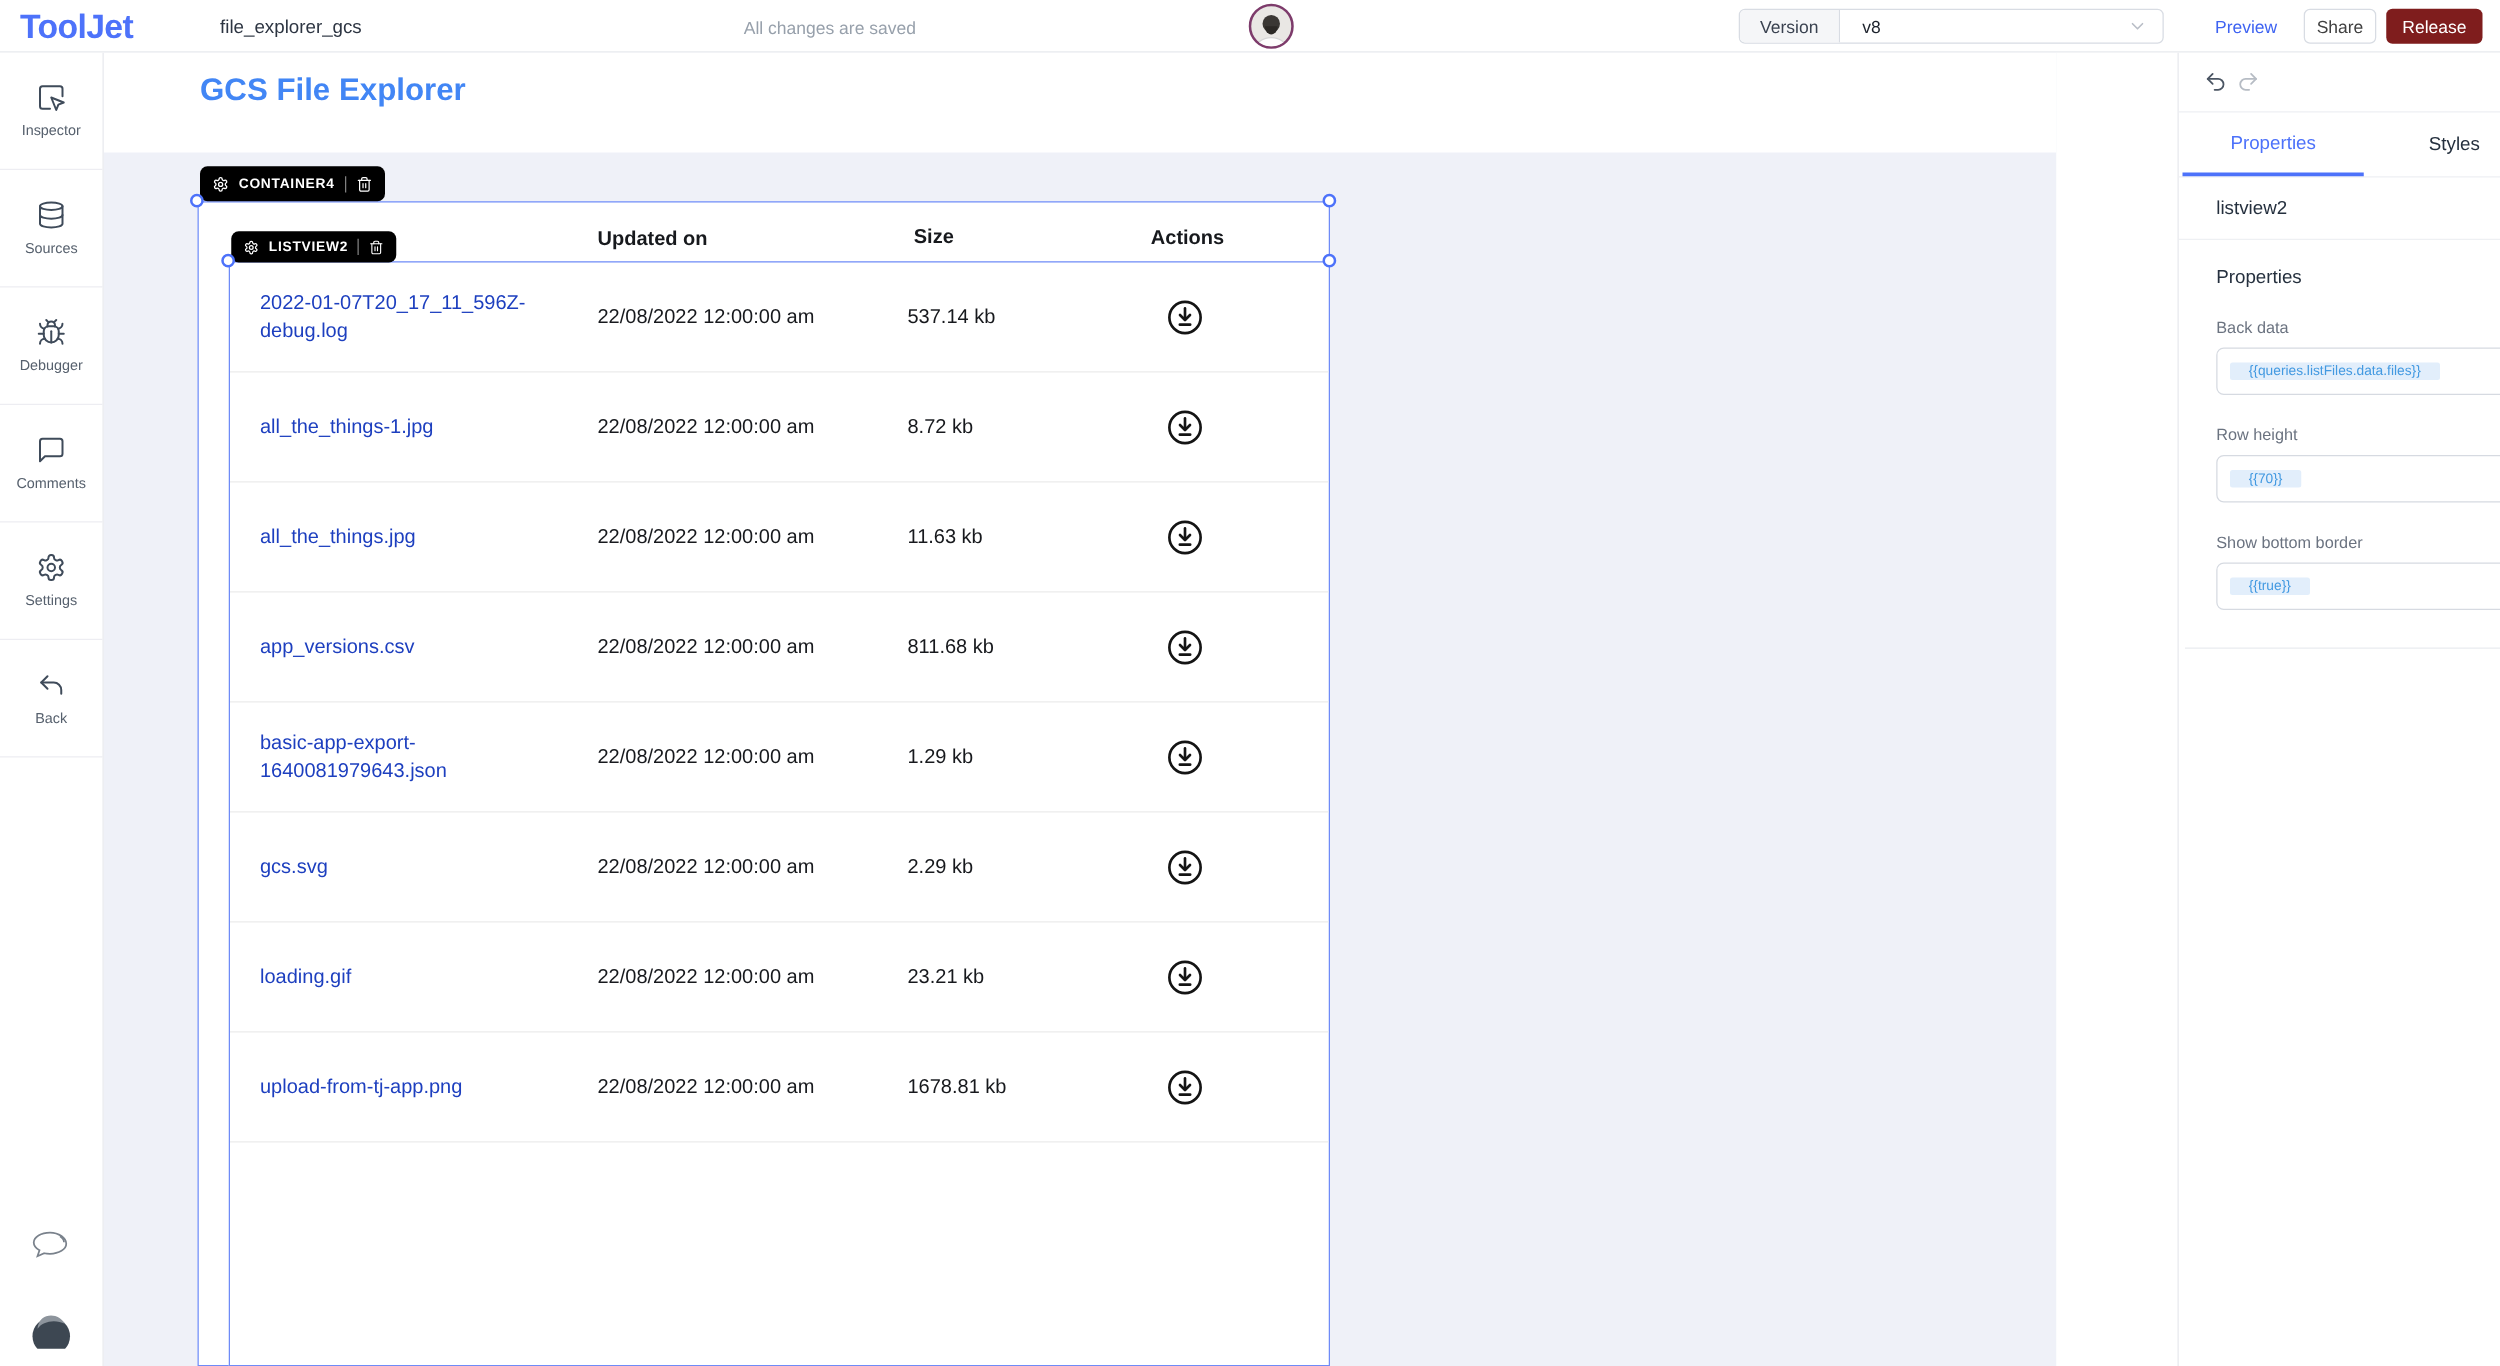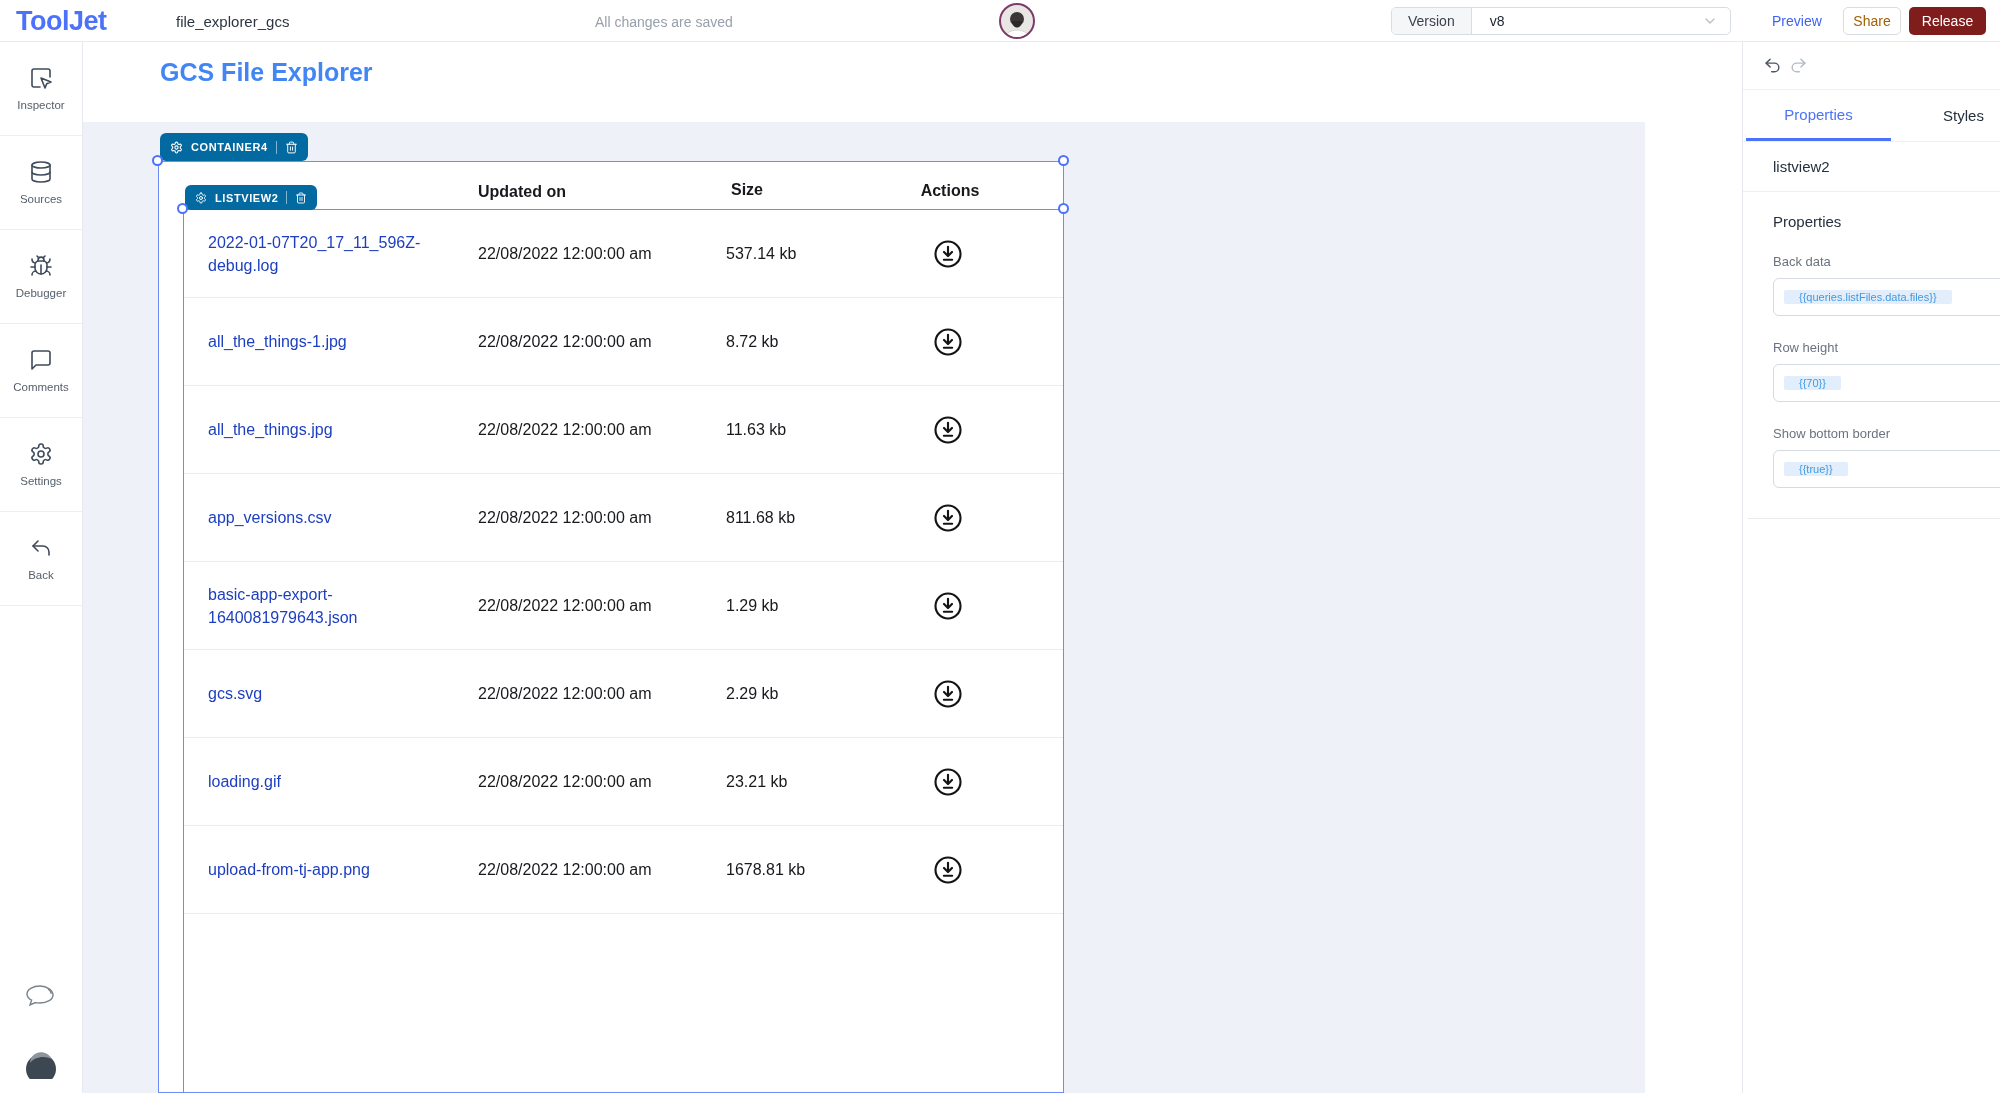--- a/index.html
+++ b/index.html
@@ -12,39 +12,39 @@
   .logo { position:absolute; left:16px; top:6px; font-size:27px; font-weight:800; color:#4d72fa; letter-spacing:-0.5px; }
   .app-name { position:absolute; left:176px; top:13px; font-size:15px; color:#2d3542; }
   .save-status { position:absolute; left:595px; top:14px; font-size:14px; color:#97a0ab; }
   .avatar { position:absolute; left:999px; top:3px; width:36px; height:36px; border-radius:50%; border:2px solid #7d3b6b; background:#e9e7e4; overflow:hidden; }
   .avatar svg { display:block; margin:3px auto 0; }
   .version-box { position:absolute; left:1391px; top:7px; width:340px; height:28px; border:1px solid #d8dce3; border-radius:5px; display:flex; align-items:center; background:#fff; }
   .version-label { height:100%; display:flex; align-items:center; padding:0 16px; background:#f5f6f8; border-right:1px solid #d8dce3; border-radius:4px 0 0 4px; font-size:14px; color:#3a4250; }
   .version-value { padding-left:18px; font-size:14px; color:#1c222c; flex:1; }
   .version-chevron { margin-right:12px; color:#b9bec7; display:flex; }
   .preview-link { position:absolute; left:1772px; top:13px; font-size:14px; color:#3e63f2; }
-  .share-btn { position:absolute; left:1843px; top:7px; width:58px; height:28px; border:1px solid #d8dce3; border-radius:5px; background:#fff; color:#a16207; font-size:14px; display:flex; align-items:center; justify-content:center; }
+  .share-btn { position:absolute; left:1843px; top:7px; width:58px; height:28px; border:1px solid #d8dce3; border-radius:5px; background:#fff; color:#404040; font-size:14px; display:flex; align-items:center; justify-content:center; }
   .release-btn { position:absolute; left:1909px; top:7px; width:77px; height:28px; border-radius:5px; background:#7f1d1d; color:#fff; font-size:14px; display:flex; align-items:center; justify-content:center; }
 
   
   .sidebar { position:absolute; left:0; top:42px; width:83px; height:1051px; background:#fff; border-right:1px solid #e7e9ee; z-index:20; }
   .side-item { height:94px; display:flex; flex-direction:column; align-items:center; justify-content:center; gap:9px; border-bottom:1px solid #ededf2; cursor:pointer; }
   .side-item:last-of-type { border-bottom:none; height:76px; }
   .side-item svg { stroke:#3f4b5a; }
   .side-label { font-size:11.5px; color:#56606d; }
   .side-bottom { position:absolute; left:0; bottom:0; width:100%; height:110px; }
   .chat-fab { position:absolute; left:22px; top:0px; }
   .moon-fab { position:absolute; left:24px; top:62px; }
 
   
   .canvas { position:absolute; left:83px; top:42px; width:1562px; height:1051px; background:#eff1f8; overflow:hidden; }
   .canvas-top { position:absolute; left:0; top:0; width:100%; height:80px; background:#ffffff; }
   .app-title { position:absolute; left:77px; top:16px; font-size:25px; font-weight:700; color:#4286f5; }
 
-  .widget-badge { position:absolute; display:flex; align-items:center; gap:8px; background:#0369a1; color:#fff; border-radius:6px; padding:5px 10px; z-index:12; }
+  .widget-badge { position:absolute; display:flex; align-items:center; gap:8px; background:#000000; color:#fff; border-radius:6px; padding:5px 10px; z-index:12; }
   .widget-badge .blabel { font-size:11px; font-weight:700; letter-spacing:0.6px; }
   .widget-badge .bdiv { width:1px; height:13px; background:rgba(255,255,255,0.5); }
   .badge-container4 { left:77px; top:91px; height:28px; }
   .badge-listview2 { left:102px; top:143px; height:25px; }
 
   .container4 { position:absolute; left:75px; top:119px; width:906px; height:932px; background:#fff; border:1px solid #6e8bf7; z-index:5; }
   .lv-header-label { position:absolute; font-size:16px; font-weight:700; color:#17191d; transform:translateX(-50%); z-index:6; }
   .listview2 { position:absolute; left:100px; top:167px; width:881px; height:884px; background:#fff; border:1px solid #6e8bf7; z-index:7; }
 
   .lv-row { position:relative; height:88px; border-bottom:1px solid #ececec; }

